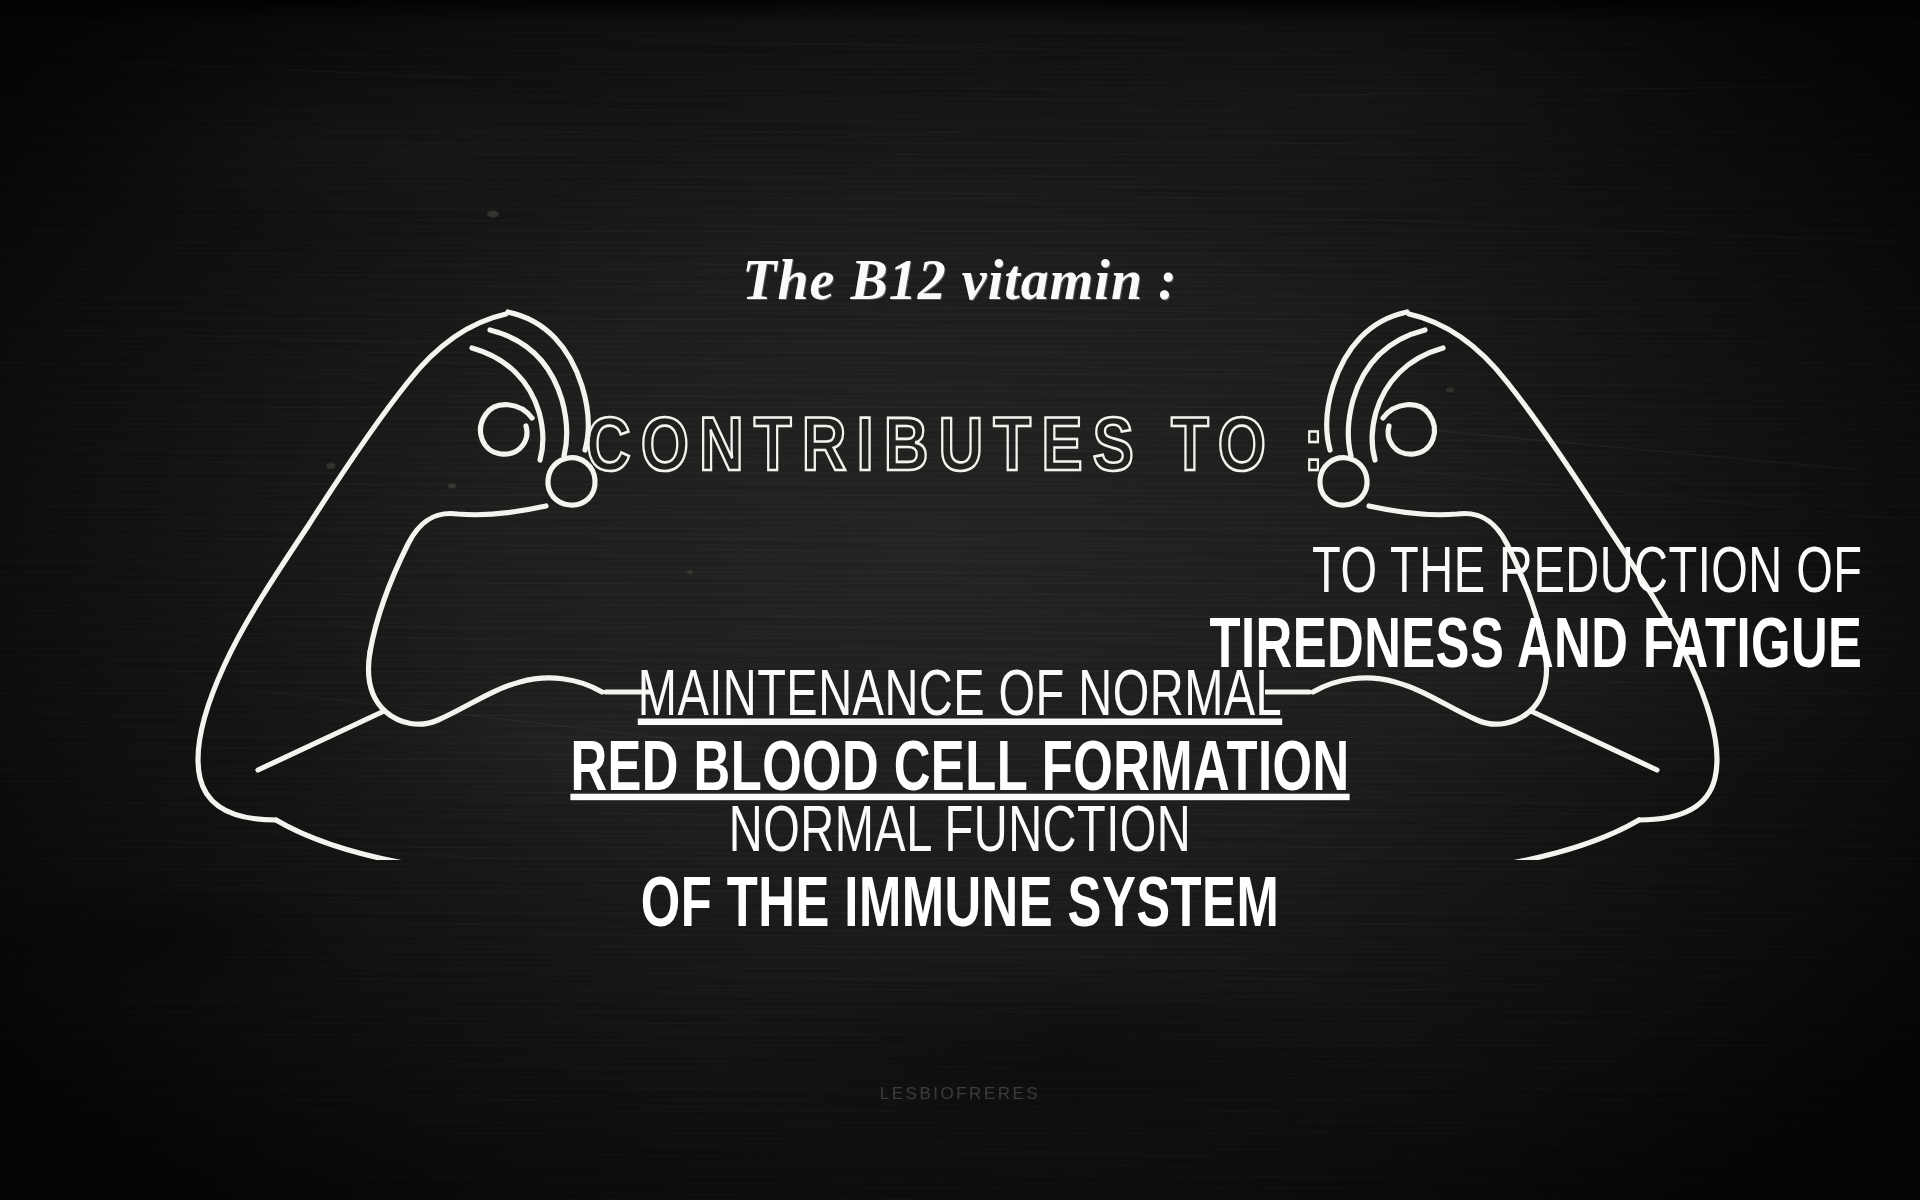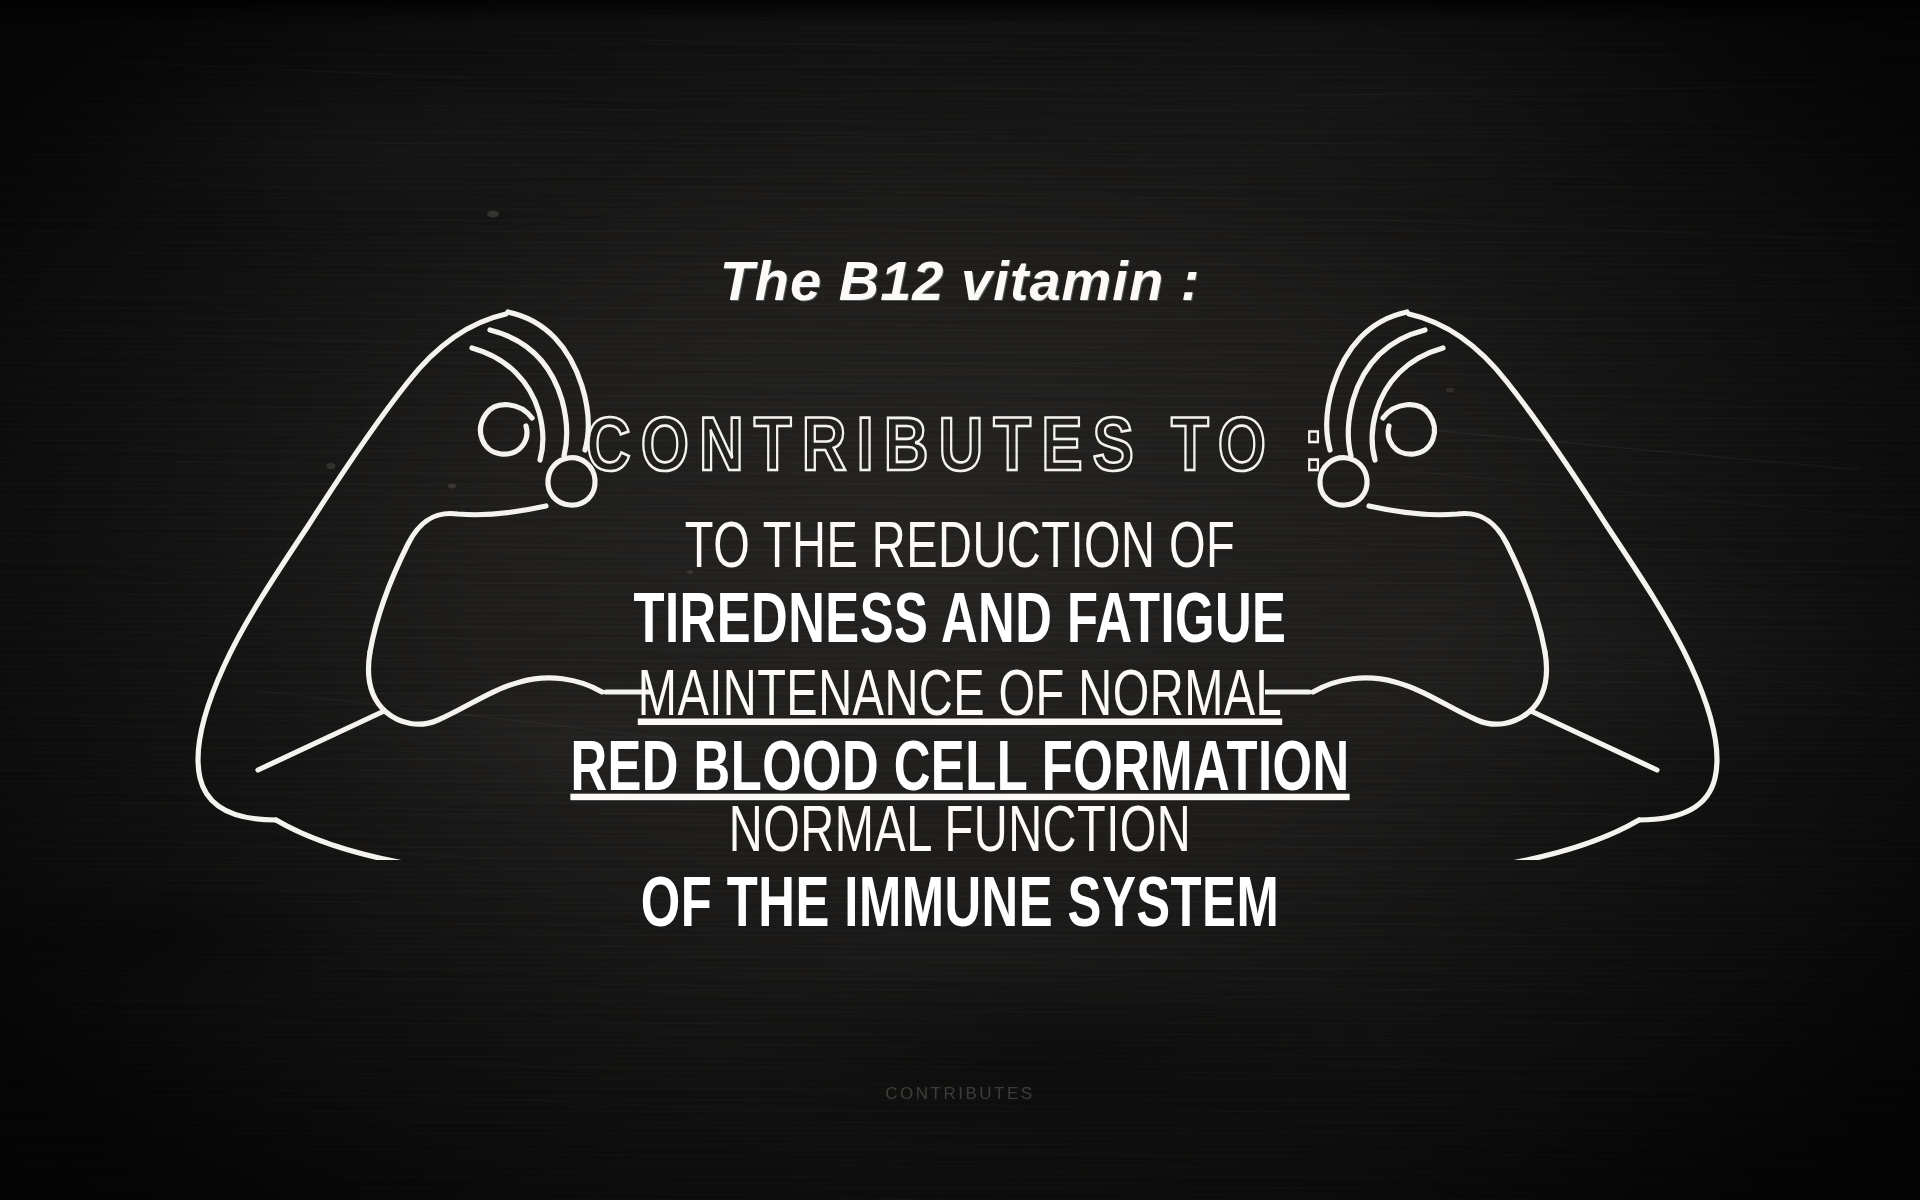--- a/index.html
+++ b/index.html
@@ -95,21 +95,21 @@
     top: 0;
     width: 1920px;
     text-align: center;
     color: #fbfaf8;
   }
 
   .title {
     position: absolute;
     top: 248px;
     width: 1920px;
-    font-family: Liberation Sans, sans-serif;
+    font-family: Liberation Serif, serif;
     font-style: italic;
     font-weight: 700;
     font-size: 56px;
     letter-spacing: 1px;
     color: #fbfaf8;
     text-shadow: 1px 1px 0 rgba(255,255,255,0.25);
   }
 
   .contributes {
     position: absolute;
@@ -147,21 +147,21 @@
     font-size: 54px;
     letter-spacing: 0.5px;
     line-height: 1.0;
     transform: scaleY(1.30) scaleX(0.94);
     transform-origin: top center;
     display: block;
     margin-top: 20px;
     color: #ffffff;
   }
 
-  .block-1 { top: 512px; }
+  .block-1 { top: 537px; text-align: right; }
   .block-2 { top: 660px; text-decoration: underline; }
   .block-3 { top: 796px; }
 
   .watermark {
     position: absolute;
     top: 1084px;
     width: 1920px;
     text-align: center;
     font-family: "Liberation Sans", sans-serif;
     font-size: 17px;
@@ -318,16 +318,16 @@
     <div class="block block-2">
       <span class="line-top">MAINTENANCE OF NORMAL</span>
       <span class="line-bottom">RED BLOOD CELL FORMATION</span>
     </div>
 
     <div class="block block-3">
       <span class="line-top">NORMAL FUNCTION</span>
       <span class="line-bottom">OF THE IMMUNE SYSTEM</span>
     </div>
 
-    <div class="watermark">CONTRIBUTES</div>
+    <div class="watermark">LESBIOFRERES</div>
 
   </div>
 </div>
 
 </body></html>

